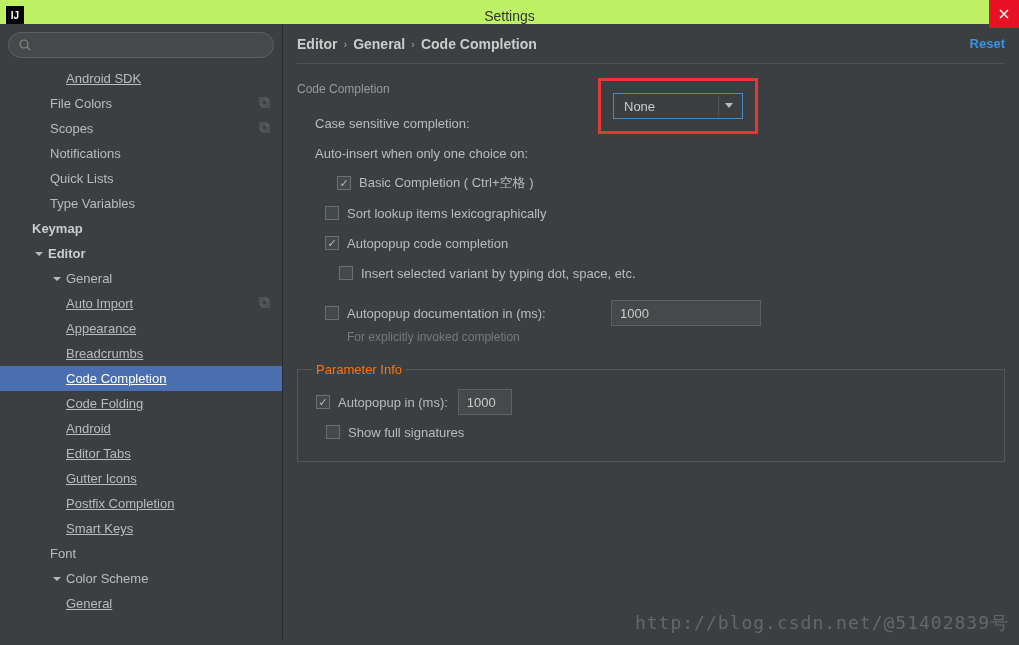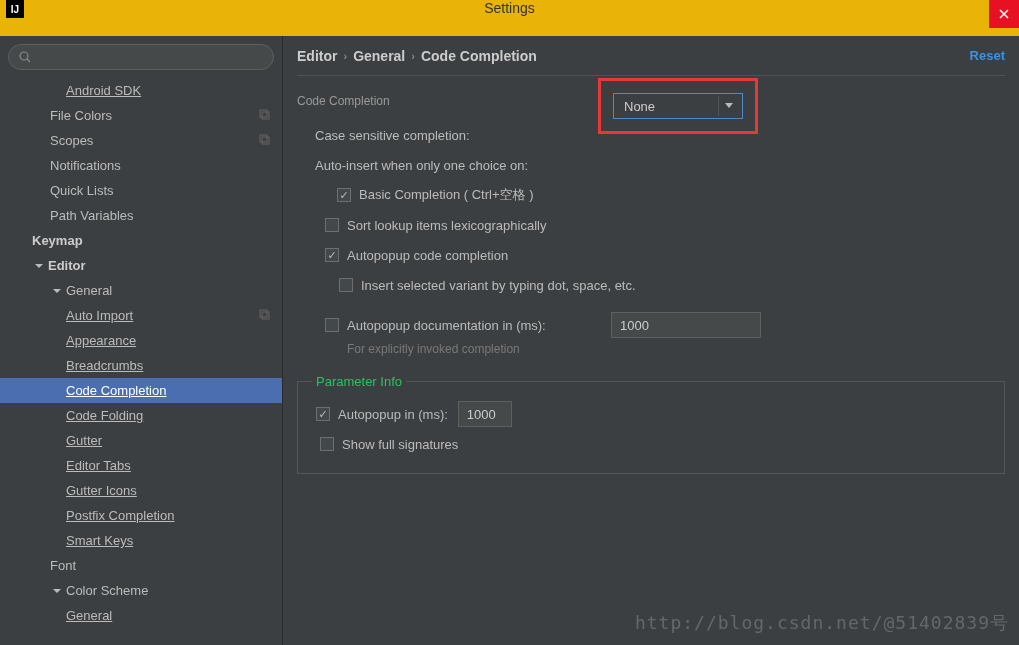--- a/index.html
+++ b/index.html
@@ -1,18 +1,18 @@
 <!DOCTYPE html>
 <html><head>
 <meta charset="utf-8">
 <style>
 * { box-sizing: border-box; margin: 0; padding: 0; font-family: "Segoe UI", Arial, sans-serif; }
 body { width: 1019px; height: 645px; background: #3c3f41; color: #bbbbbb; font-size: 13px; overflow: hidden; position: relative; }
 
-.titlebar { height: 36px; background: #eab308; display: flex; align-items: flex-start; position: relative; }
+.titlebar { height: 24px; background: #bef264; display: flex; align-items: flex-end; position: relative; }
 .titlebar .app-icon { width: 18px; height: 18px; background: #000; margin-left: 6px; display: flex; align-items: center; justify-content: center; color: #fff; font-size: 10px; font-weight: bold; }
 .titlebar .title { position: absolute; left: 50%; transform: translateX(-50%); color: #333; font-size: 14px; }
 .titlebar .close-btn { position: absolute; right: 0; top: 0; width: 30px; height: 28px; background: #E81123; display: flex; align-items: center; justify-content: center; color: #fff; cursor: pointer; }
 
 .content { display: flex; height: calc(100% - 28px); }
 
 .sidebar { width: 283px; background: #3c3f41; border-right: 1px solid #2b2b2b; display: flex; flex-direction: column; }
 .search-wrap { padding: 8px; }
 .search { display: flex; align-items: center; background: #45494A; border: 1px solid #5e6060; border-radius: 14px; height: 26px; padding: 0 10px; }
 .search svg { flex-shrink: 0; }
@@ -44,21 +44,21 @@
 .chk.checked::after { content: "✓"; color: #bbb; font-size: 11px; line-height: 1; }
 
 .highlight-box { border: 3px solid #E53935; padding: 10px 12px; position: absolute; left: 598px; top: 78px; width: 160px; height: 56px; display: flex; align-items: center; }
 .dropdown { width: 150px; height: 26px; border: 1px solid #4a88c7; background: #3c3f41; display: flex; align-items: center; justify-content: space-between; padding: 0 4px 0 10px; color: #ccc; cursor: pointer; }
 .dropdown .dd-btn { width: 20px; height: 20px; border-left: 1px solid #555; display: flex; align-items: center; justify-content: center; }
 
 .textfield { width: 150px; height: 26px; background: #45494A; border: 1px solid #5e6060; color: #ccc; padding: 0 8px; outline: none; font-size: 13px; }
 .hint { color: #787878; font-size: 12px; margin-left: 40px; margin-top: 2px; }
 
 fieldset.param { border: 1px solid #565656; margin: 18px 0 0 0; padding: 10px 14px 14px 14px; }
-fieldset.param legend { color: #22c55e; padding: 0 4px; font-size: 13px; }
+fieldset.param legend { color: #f97316; padding: 0 4px; font-size: 13px; }
 .textfield.small { width: 54px; margin-left: 10px; }
 
 .watermark { position: absolute; right: 10px; bottom: 10px; color: #808285; font-size: 18px; letter-spacing: 1px; opacity: 0.6; font-family: monospace; pointer-events: none; }
 </style>
 </head>
 <body>
 
 <div class="titlebar">
   <div class="app-icon">IJ</div>
   <div class="title">Settings</div>
@@ -98,21 +98,21 @@
               <rect x="3" y="3" width="7" height="7" stroke="#888" fill="none"></rect>
             </svg></span>
       </div>
       <div class="tree-item indent-2">
           <span>Notifications</span>
         </div>
       <div class="tree-item indent-2">
           <span>Quick Lists</span>
         </div>
       <div class="tree-item indent-2">
-          <span>Path Variables</span>
+          <span>Type Variables</span>
         </div>
       <div class="tree-item group indent-1">
           <span>Keymap</span>
         </div>
       <div class="tree-item group indent-1">
         <span class="chev">
             <svg width="8" height="8" viewBox="0 0 8 8">
               <path d="M0 2 L4 6 L8 2" fill="#bbb"></path>
             </svg>
           </span>
@@ -139,21 +139,21 @@
       <div class="tree-item indent-3">
           <span>Breadcrumbs</span>
         </div>
       <div class="tree-item indent-3 selected">
           <span>Code Completion</span>
         </div>
       <div class="tree-item indent-3">
           <span>Code Folding</span>
         </div>
       <div class="tree-item indent-3">
-          <span>Gutter</span>
+          <span>Android</span>
         </div>
       <div class="tree-item indent-3">
           <span>Editor Tabs</span>
         </div>
       <div class="tree-item indent-3">
           <span>Gutter Icons</span>
         </div>
       <div class="tree-item indent-3">
           <span>Postfix Completion</span>
         </div>
@@ -224,21 +224,21 @@
       </div>
       <div class="hint" style="margin-left:50px;">For explicitly invoked completion</div>
 
       <fieldset class="param">
         <legend>Parameter Info</legend>
         <div class="form-row" style="margin-left:4px;">
           <span class="chk checked"></span>
           <span class="form-label">Autopopup in (ms):</span>
           <input class="textfield small" value="1000" style="">
         </div>
-        <div class="form-row" style="margin-left:8px;">
+        <div class="form-row" style="margin-left:14px;">
           <span class="chk"></span>
           <span class="form-label">Show full signatures</span>
         </div>
       </fieldset>
     </div>
   </div>
 </div>
 
 <div class="highlight-box">
   <div class="dropdown">

